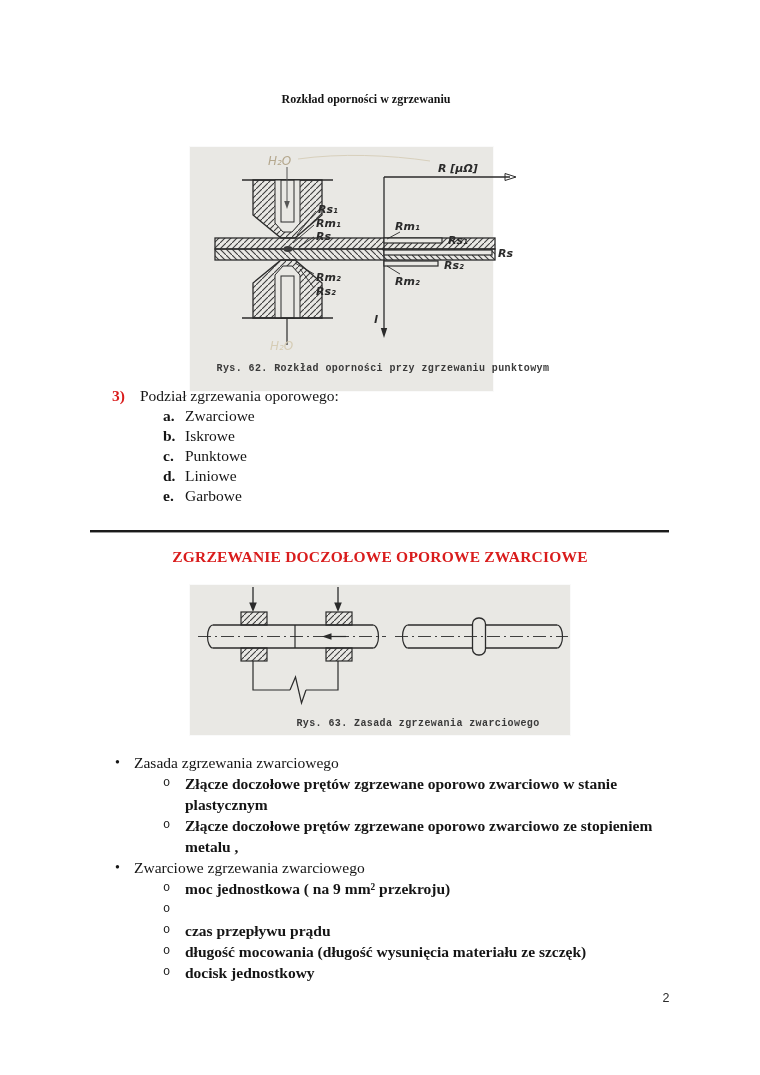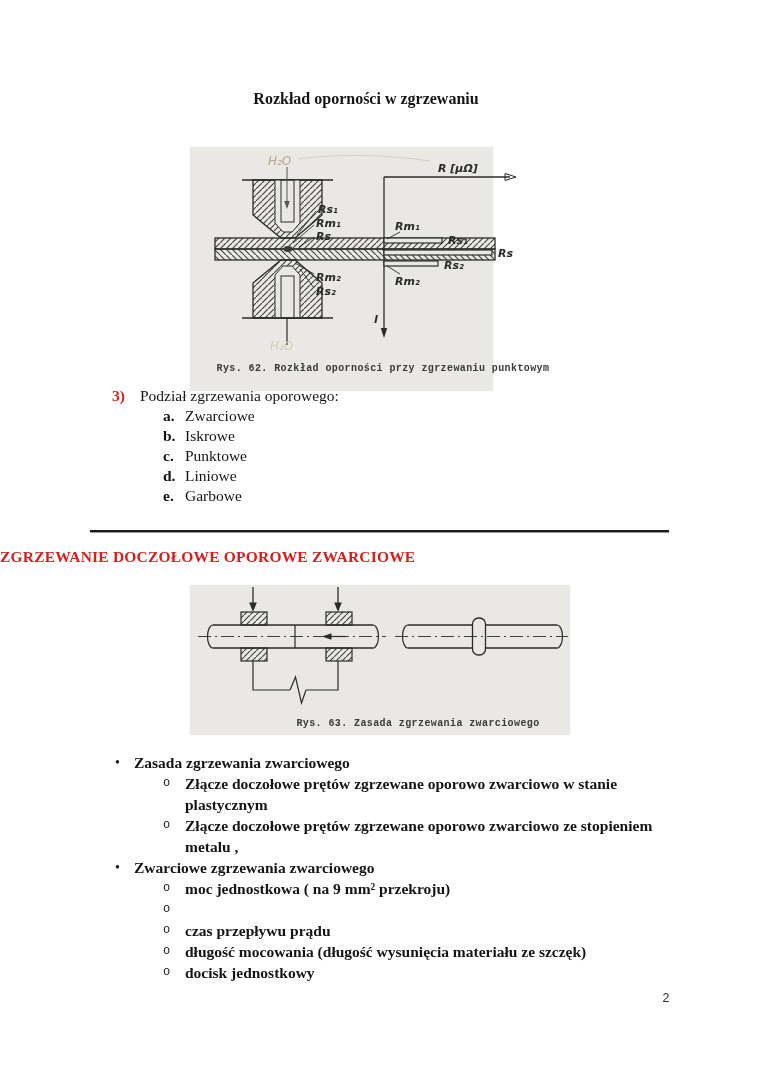--- a/index.html
+++ b/index.html
@@ -3,21 +3,21 @@
 <meta charset="utf-8">
 <style>
   * { margin:0; padding:0; box-sizing:border-box; }
   html,body { background:#fff; }
   .page {
     position:relative; width:760px; height:1075px; background:#ffffff;
     font-family:"Liberation Serif", serif; color:#151515; overflow:hidden;
   }
   .doc-title {
     position:absolute; top:90px; left:0; width:732px; text-align:center;
-    font-size:16px; font-weight:bold; line-height:18px;
+    font-size:12px; font-weight:bold; line-height:18px;
   }
   .figbox {
     position:absolute; background:#e9e8e4; box-shadow:0 0 0 1px rgba(0,0,0,0.02);
   }
   .fig62 { left:190px; top:111px; width:303px; height:244px;margin-top:36px; }
   .fig63 { left:190px; top:585px; width:380px; height:150px; }
   svg { display:block; }
   .flb { font-family:"DejaVu Sans", sans-serif; font-size:11px; font-style:italic; font-weight:600; fill:#2a2a2a; }
   .axl { font-family:"DejaVu Sans", sans-serif; font-size:11px; font-style:italic; font-weight:600; fill:#2a2a2a; }
   .cap { font-family:"Liberation Mono", monospace; font-size:10px; font-weight:700; fill:#3a3a3a; letter-spacing:0.4px; }
@@ -26,26 +26,26 @@
 
   .list3 { position:absolute; left:112px; top:386px; width:520px; font-size:15.5px; line-height:20px; }
   .row { display:flex; }
   .m3 { width:28px; font-weight:bold; color:#d91c1c; }
   .sub { padding-left:51px; }
   .ml { width:22px; font-weight:bold; }
 
   .divider { position:absolute; left:90px; top:530px; width:579px; height:3px;
              background:#1b1b1b; border-bottom:1px solid #9a9a9a; }
 
-  .heading2 { position:absolute; top:548px; left:0; width:760px; 
+  .heading2 { position:absolute; top:548px; left:0; width:760px; text-align:center;
               font-size:15.5px; font-weight:bold; color:#d91c1c; letter-spacing:0.2px; }
 
   .bullets { position:absolute; left:112px; top:752px; width:560px; font-size:15.5px; line-height:21px; }
   .b1 { width:22px; padding-left:3px; font-size:14px; }
-  .t1 { font-weight:bold; }
+  .t1 { font-weight:normal; }
   .b2 { width:22px; font-family:"Liberation Mono", monospace; font-size:12px; line-height:21px; }
   .t2 { width:480px;font-weight:bold; }
 
   .pagenum { position:absolute; left:655px; top:991px; width:22px; text-align:center;
              font-family:"Liberation Sans", sans-serif; font-size:12.5px; color:#2b2b2b; }
 </style>
 </head>
 <body>
 
 <div class="page">

